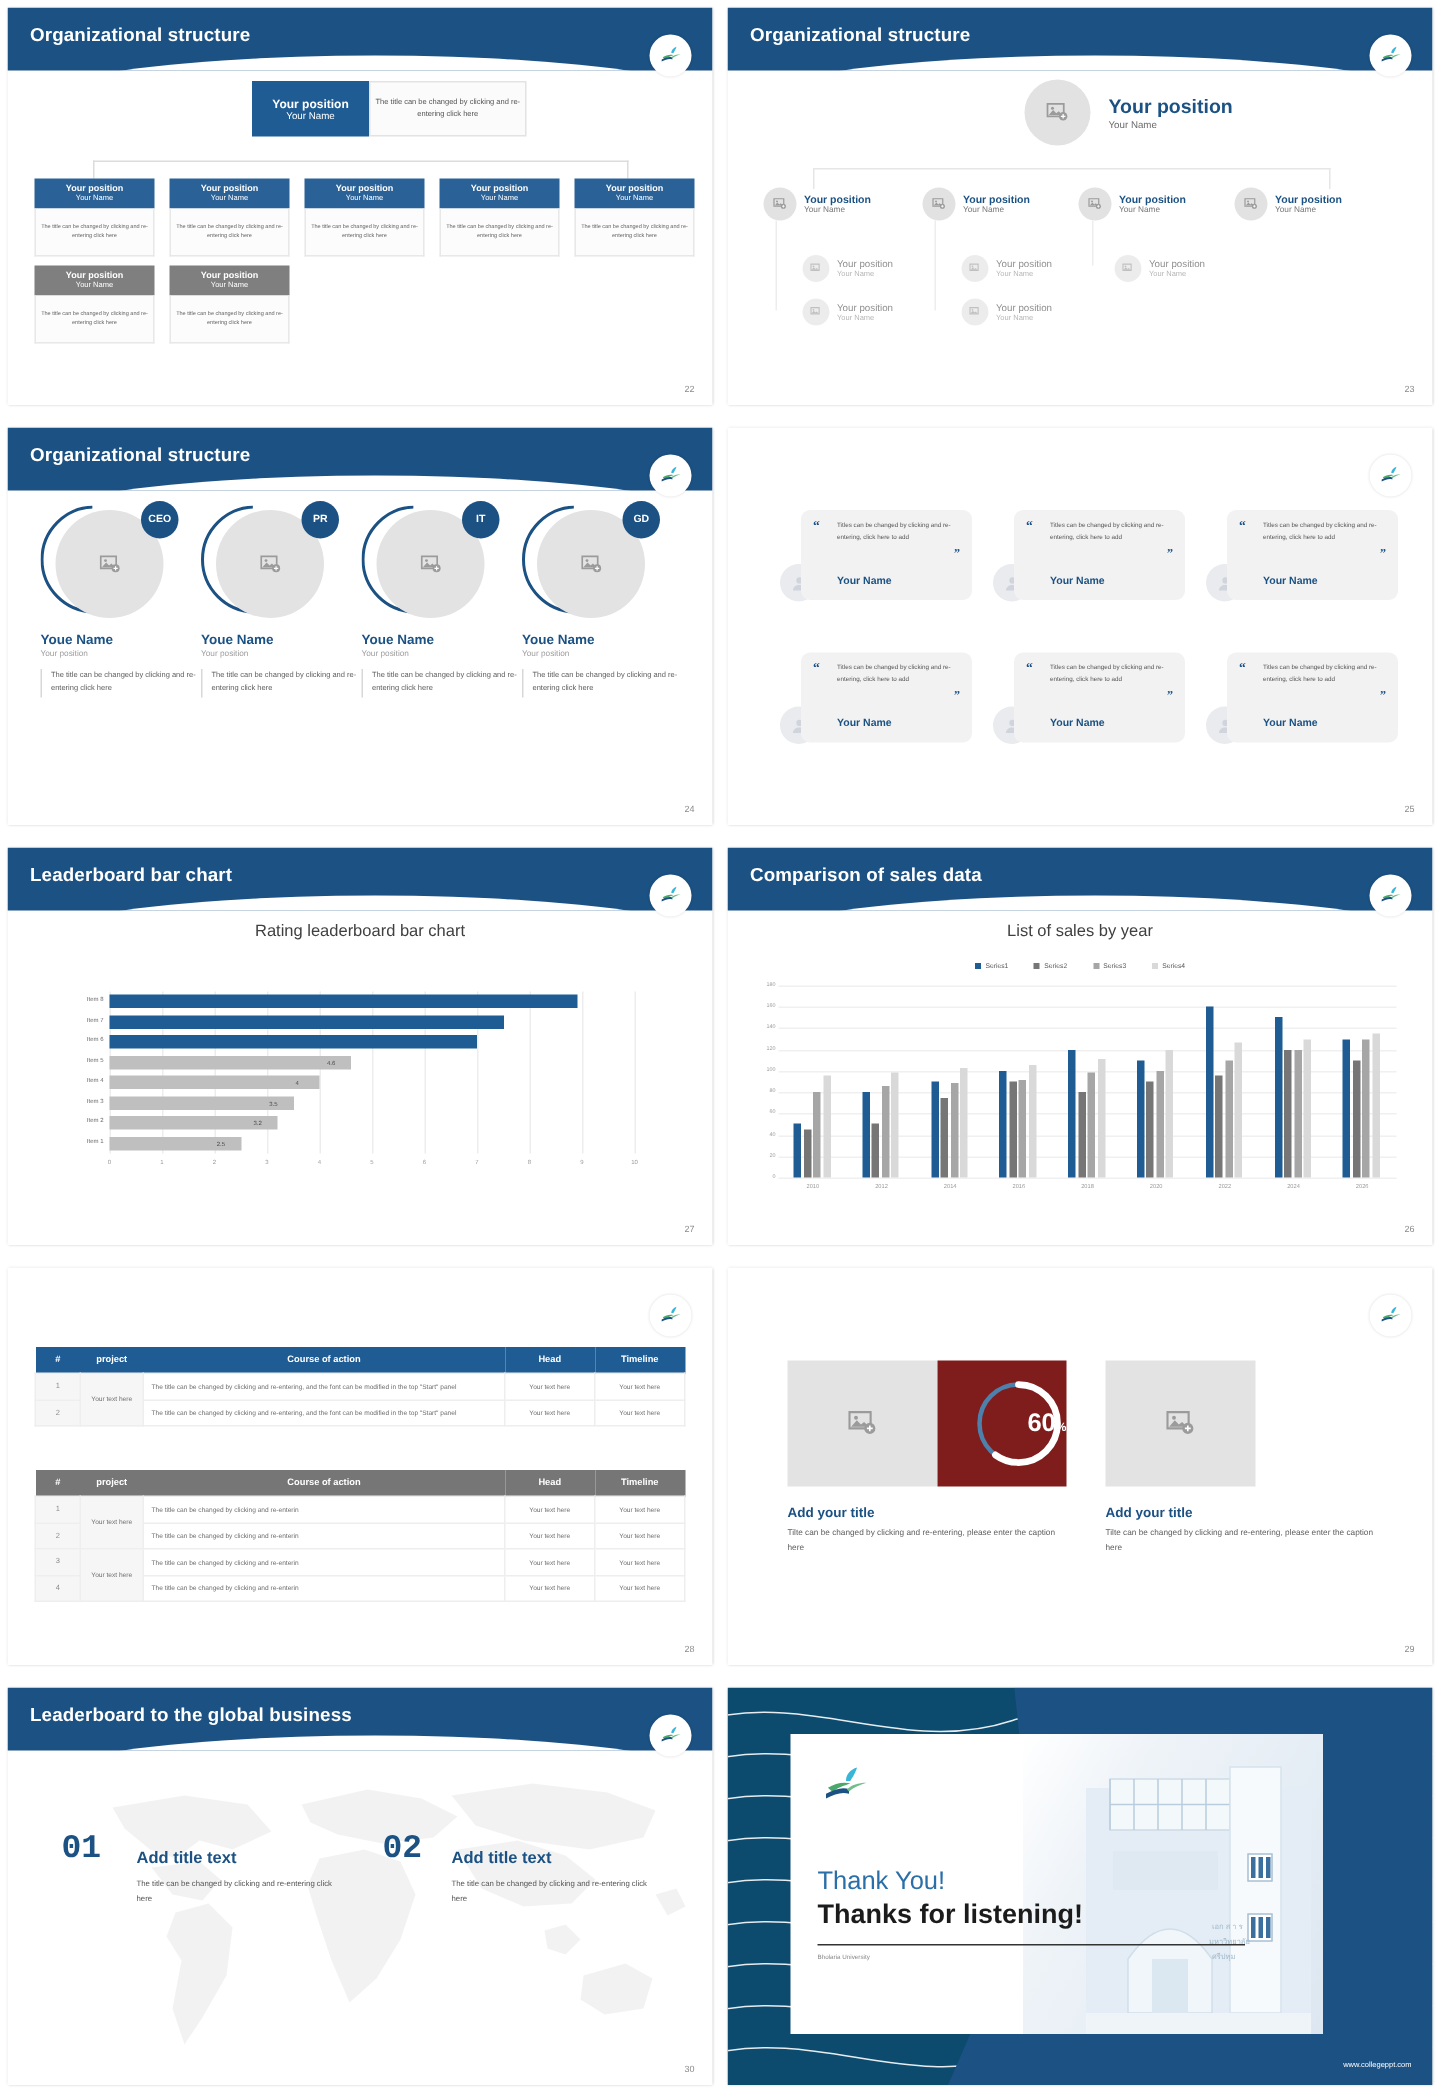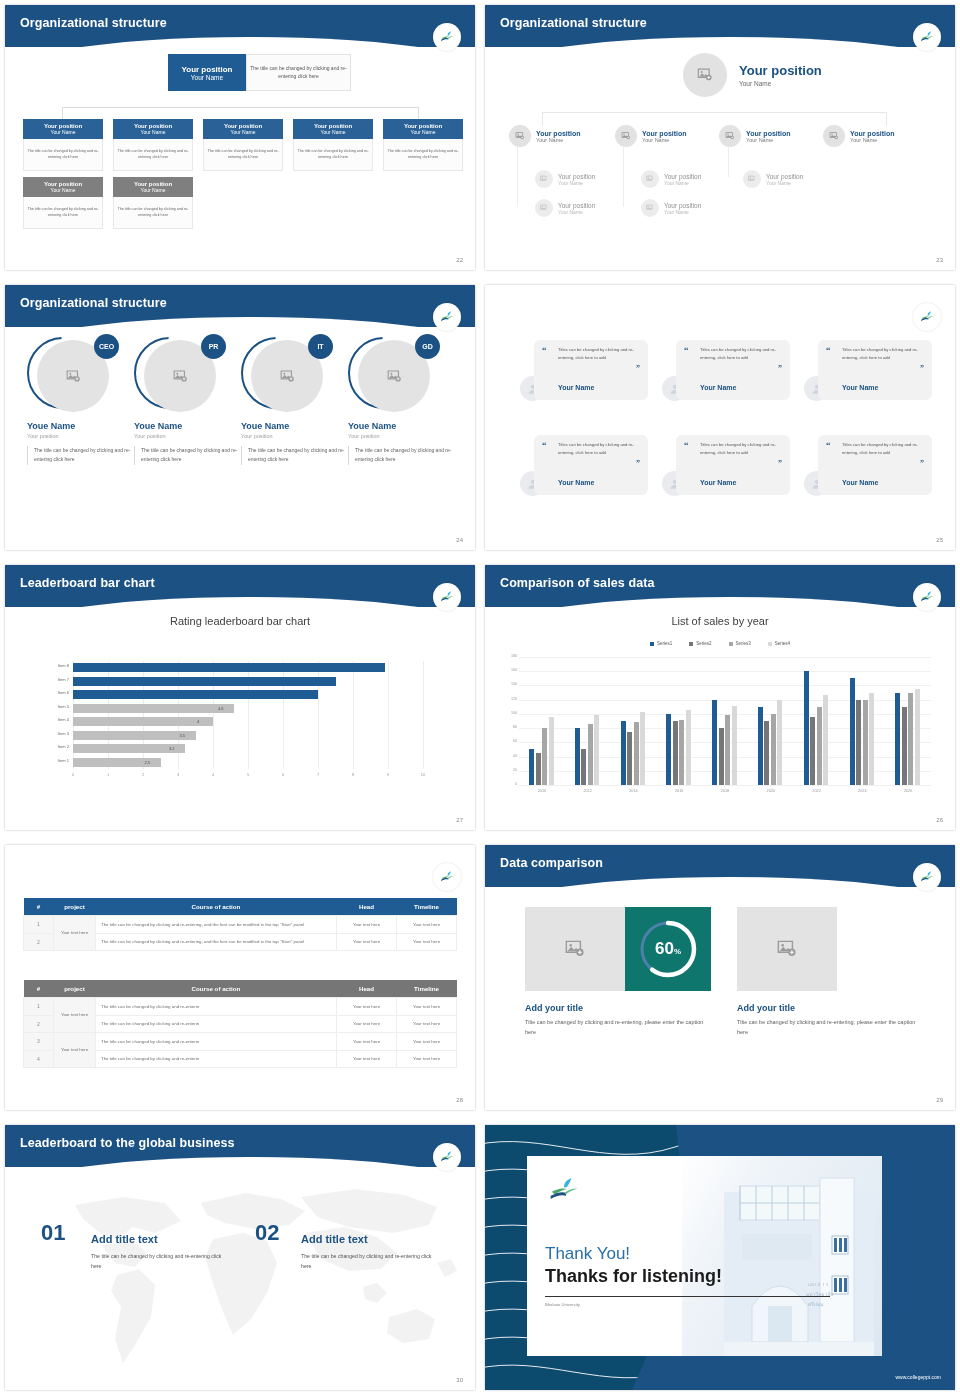--- a/index.html
+++ b/index.html
@@ -174,28 +174,28 @@
   .tbl td {
     font-size:4.4px; color:#6f6f6f; border:1px solid #eeeeee;
     padding:4px 5px; line-height:1.7; background:#fff;
   }
   .tbl td.idx { background:#f6f6f6; text-align:center; width:30px; color:#8d8d8d; font-size:5px;}
   .tbl td.proj { background:#f6f6f6; text-align:center; width:42px; }
   .tbl td.ctr { text-align:center; width:60px; }
   
   .dc-block { position:absolute; top:62px; display:flex; }
   .dc-img { width:100px; height:84px; background:#e3e3e3; display:flex; align-items:center; justify-content:center; }
-  .dc-don { width:86px; height:84px; background:#0f766e; display:flex; align-items:center; justify-content:center; position:relative; }
+  .dc-don { width:86px; height:84px; background:#7f1d1d; display:flex; align-items:center; justify-content:flex-end; position:relative; }
   .dc-val { position:absolute; color:#fff; font-size:17px; font-weight:bold; }
   .dc-val sub { font-size:8px; vertical-align:baseline; }
   .dc-title { position:absolute; top:158px; font-size:9px; font-weight:bold; color:#1b5183; }
   .dc-sub { position:absolute; top:172px; width:180px; font-size:5.5px; color:#5d5d5d; line-height:1.85; }
   
   .map-bg { position:absolute; left:0; top:42px; width:470px; height:223px; opacity:.5; }
-  .gb-num { position:absolute; font-size:22px; font-weight:bold; color:#1b5183; font-family:Liberation Sans, sans-serif;}
+  .gb-num { position:absolute; font-size:22px; font-weight:bold; color:#1b5183; font-family:Liberation Mono, monospace;}
   .gb-t { position:absolute; font-size:11px; font-weight:bold; color:#1b5183; }
   .gb-d { position:absolute; width:135px; font-size:5.2px; color:#555; line-height:2; }
   
   .ty-card { position:absolute; inset:0; background:#0c4a6e; overflow:hidden; }
   .ty-blue-r { position:absolute; right:0; top:0; width:340px; height:265px; background:#1b5183;
                clip-path:polygon(18% 0, 100% 0, 100% 100%, 5% 100%, 22% 50%); }
   .ty-white { position:absolute; left:42px; top:31px; width:355px; height:200px; background:#fff; overflow:hidden; }
   .ty-photo { position:absolute; right:0; top:0; width:200px; height:200px;
               background:linear-gradient(120deg,#ffffff 0%,#eef3f8 30%,#dce7f1 100%); }
   .ty-h1 { position:absolute; left:18px; top:88px; font-size:17px; color:#2a6fa8; }
@@ -935,23 +935,20 @@
           </tr>
         </tbody>
       </table>
 
       <div class="pageno">28</div>
     </div>
   </div>
 
   <div class="slide">
     <div class="card">
-      <div class="band">
-        <div class="band-title">Data comparison</div>
-      </div>
       <div class="logo-badge">
         <svg width="17" height="17" viewBox="0 0 24 24">
             <path d="M12 9c0-3 2-5 5-6-1 3-2 4-3 6z" fill="#39b5d8"></path>
             <path d="M4 13c3-2 7-3 10-2-3 1-6 2-8 4z" fill="#4aa86a"></path>
             <path d="M3 15c4-2 7-3 10-2v2c-3-1-6 0-10 2z" fill="#1b5183"></path>
             <path d="M12 13c2-2 5-3 9-3-3 1-6 2-8 4z" fill="#6fbf8a"></path>
           </svg>
       </div>
 
       <div class="dc-block" style="left:40px;">

